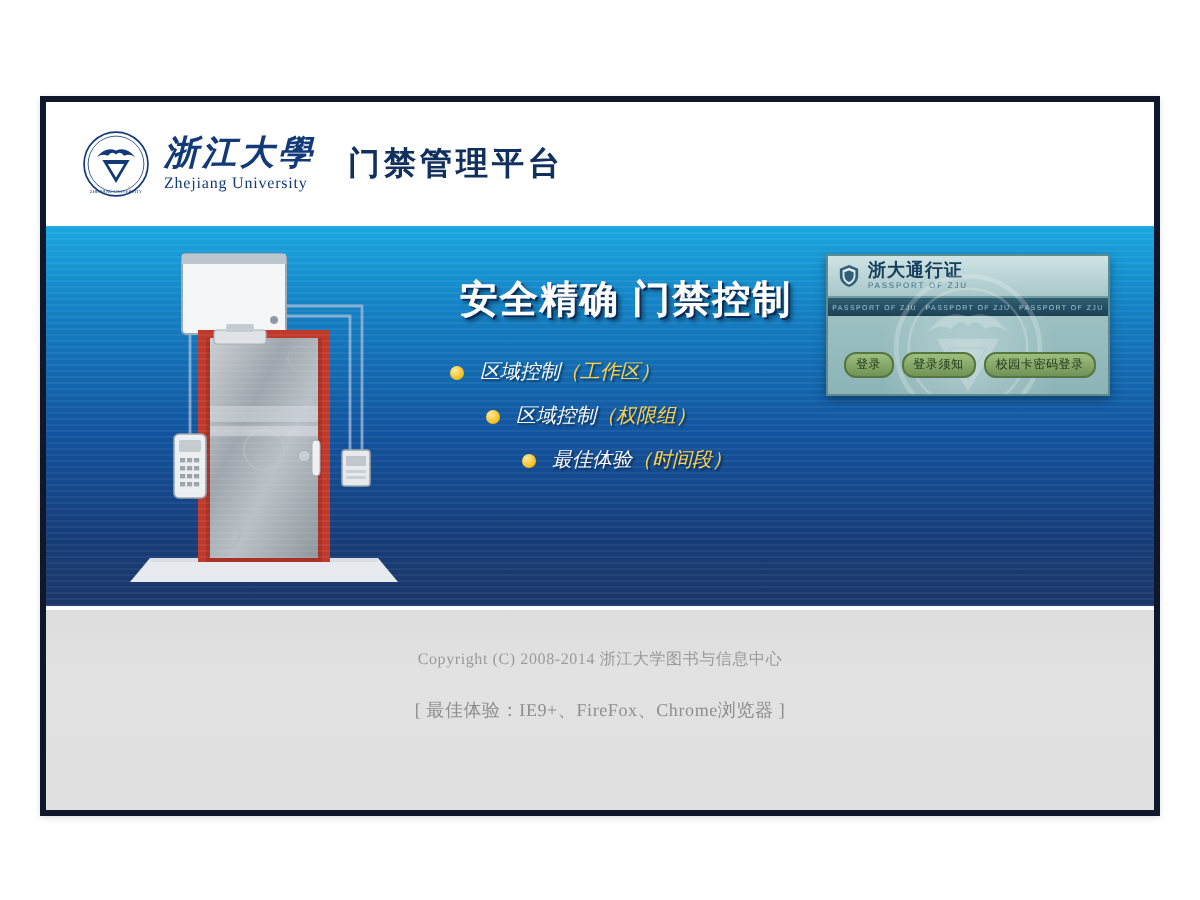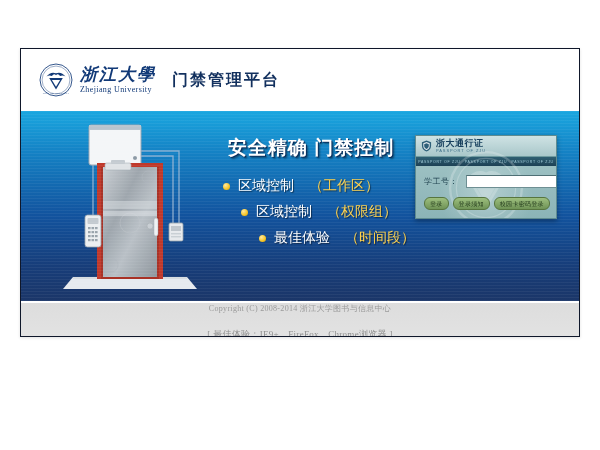--- a/index.html
+++ b/index.html
@@ -4,23 +4,23 @@
 <style>
   html,body{margin:0;padding:0;}
   body{
     width:600px;height:450px;overflow:hidden;
     background:#ffffff;
     font-family:"Liberation Sans","DejaVu Sans",sans-serif;
   }
 
   
   .page-card{
-    position:absolute;left:20px;top:48px;width:560px;height:289px;
+    position:absolute;left:20px;top:48px;width:560px;height:360px;
     background:#ffffff;
-    border:1px solid #0f172a;
+    border:3px solid #0f172a;
     box-shadow:0 1px 3px rgba(0,0,0,.12);
     box-sizing:border-box;
     overflow:hidden;
   }
 
   
   .site-header{
     position:relative;height:62px;background:#ffffff;
     display:flex;align-items:center;
   }
@@ -61,36 +61,37 @@
     position:absolute;left:180px;top:24px;width:220px;text-align:center;z-index:3;
   }
   .headline{
     font-size:19px;font-weight:bold;color:#ffffff;letter-spacing:1px;
     text-shadow:1px 1px 0 #0a2d5c,2px 2px 2px rgba(0,0,0,.45);
     white-space:nowrap;
   }
   .bullets{margin-top:16px;}
   .bullet-row{
     display:flex;align-items:center;justify-content:flex-start;
-    font-size:14px;color:#ffffff;margin-bottom:8px;white-space:nowrap;
+    font-size:10px;color:#ffffff;margin-bottom:8px;white-space:nowrap;
     text-shadow:1px 1px 1px rgba(0,0,0,.5);
+    font-style:italic;
   }
   .bullet-row.i0{padding-left:22px;}
   .bullet-row.i1{padding-left:40px;}
   .bullet-row.i2{padding-left:58px;}
   .dot{
     width:7px;height:7px;border-radius:50%;flex:0 0 7px;margin-right:8px;
     background:radial-gradient(circle at 35% 32%,#ffe9a0,#f5c425 60%,#d79c08);
   }
   .b-main{color:#ffffff;}
-  .b-paren{color:#ffd24d;margin-left:15px;}
+  .b-paren{color:#ffd24d;}
 
   
   .login-panel{
-    position:absolute;right:22px;top:24px;width:140px;
+    position:absolute;right:22px;top:14px;width:140px;
     background:#8fb8bb;
     border:1px solid #5f8b90;
     box-shadow:0 2px 5px rgba(0,0,0,.35);
     z-index:4;overflow:hidden;
   }
   .lp-head{
     height:20px;background:linear-gradient(180deg,#cfe3e4,#a9c7ca);
     display:flex;align-items:center;padding-left:5px;
     border-bottom:1px solid #6f9ba0;
   }
@@ -146,21 +147,21 @@
     height:107px;
     background:linear-gradient(180deg,#dddddd 0%,#e2e2e2 30%,#e0e0e0 100%);
     border-top:2px solid #ffffff;
     position:relative;
     text-align:center;
   }
   .foot-line{
     font-family:"Liberation Serif","DejaVu Serif",serif;
     color:#9a9a9a;
   }
-  .foot-copy{font-size:8px;letter-spacing:.3px;}
+  .foot-copy{font-size:8px;padding-top:19px;letter-spacing:.3px;}
   .foot-browser{font-size:9px;padding-top:14px;letter-spacing:.3px;color:#8e8e8e;}
 </style>
 </head>
 <body>
 
 <div class="page-card">
 
   <div class="site-header">
     <div class="logo-wrap">
       <svg class="emblem" viewBox="0 0 100 100">
@@ -294,24 +295,20 @@
 
       <div class="lp-body">
         <svg class="lp-watermark" viewBox="0 0 100 100">
           <circle cx="50" cy="50" r="46" fill="none" stroke="#ffffff" stroke-width="3"></circle>
           <circle cx="50" cy="50" r="38" fill="none" stroke="#ffffff" stroke-width="1.5"></circle>
           <path d="M24 40 Q36 24 50 30 Q64 24 76 40 Q68 34 61 38 Q55 30 50 36 Q45 30 39 38 Q32 34 24 40 Z" fill="#ffffff"></path>
           <path d="M30 44 L70 44 L50 78 Z" fill="#ffffff"></path>
           <path d="M38 50 L62 50 L50 70 Z" fill="none" stroke="#cfe0e2" stroke-width="1"></path>
         </svg>
 
-        <div class="form-row">
-          <span class="form-label">学工号：</span>
-          <input class="form-input" type="text" value="" style="">
-        </div>
 
         <div class="btn-row">
           <button class="lp-btn b0">登录</button>
           <button class="lp-btn b1">登录须知</button>
           <button class="lp-btn b2">校园卡密码登录</button>
         </div>
       </div>
     </div>
   </div>
 

